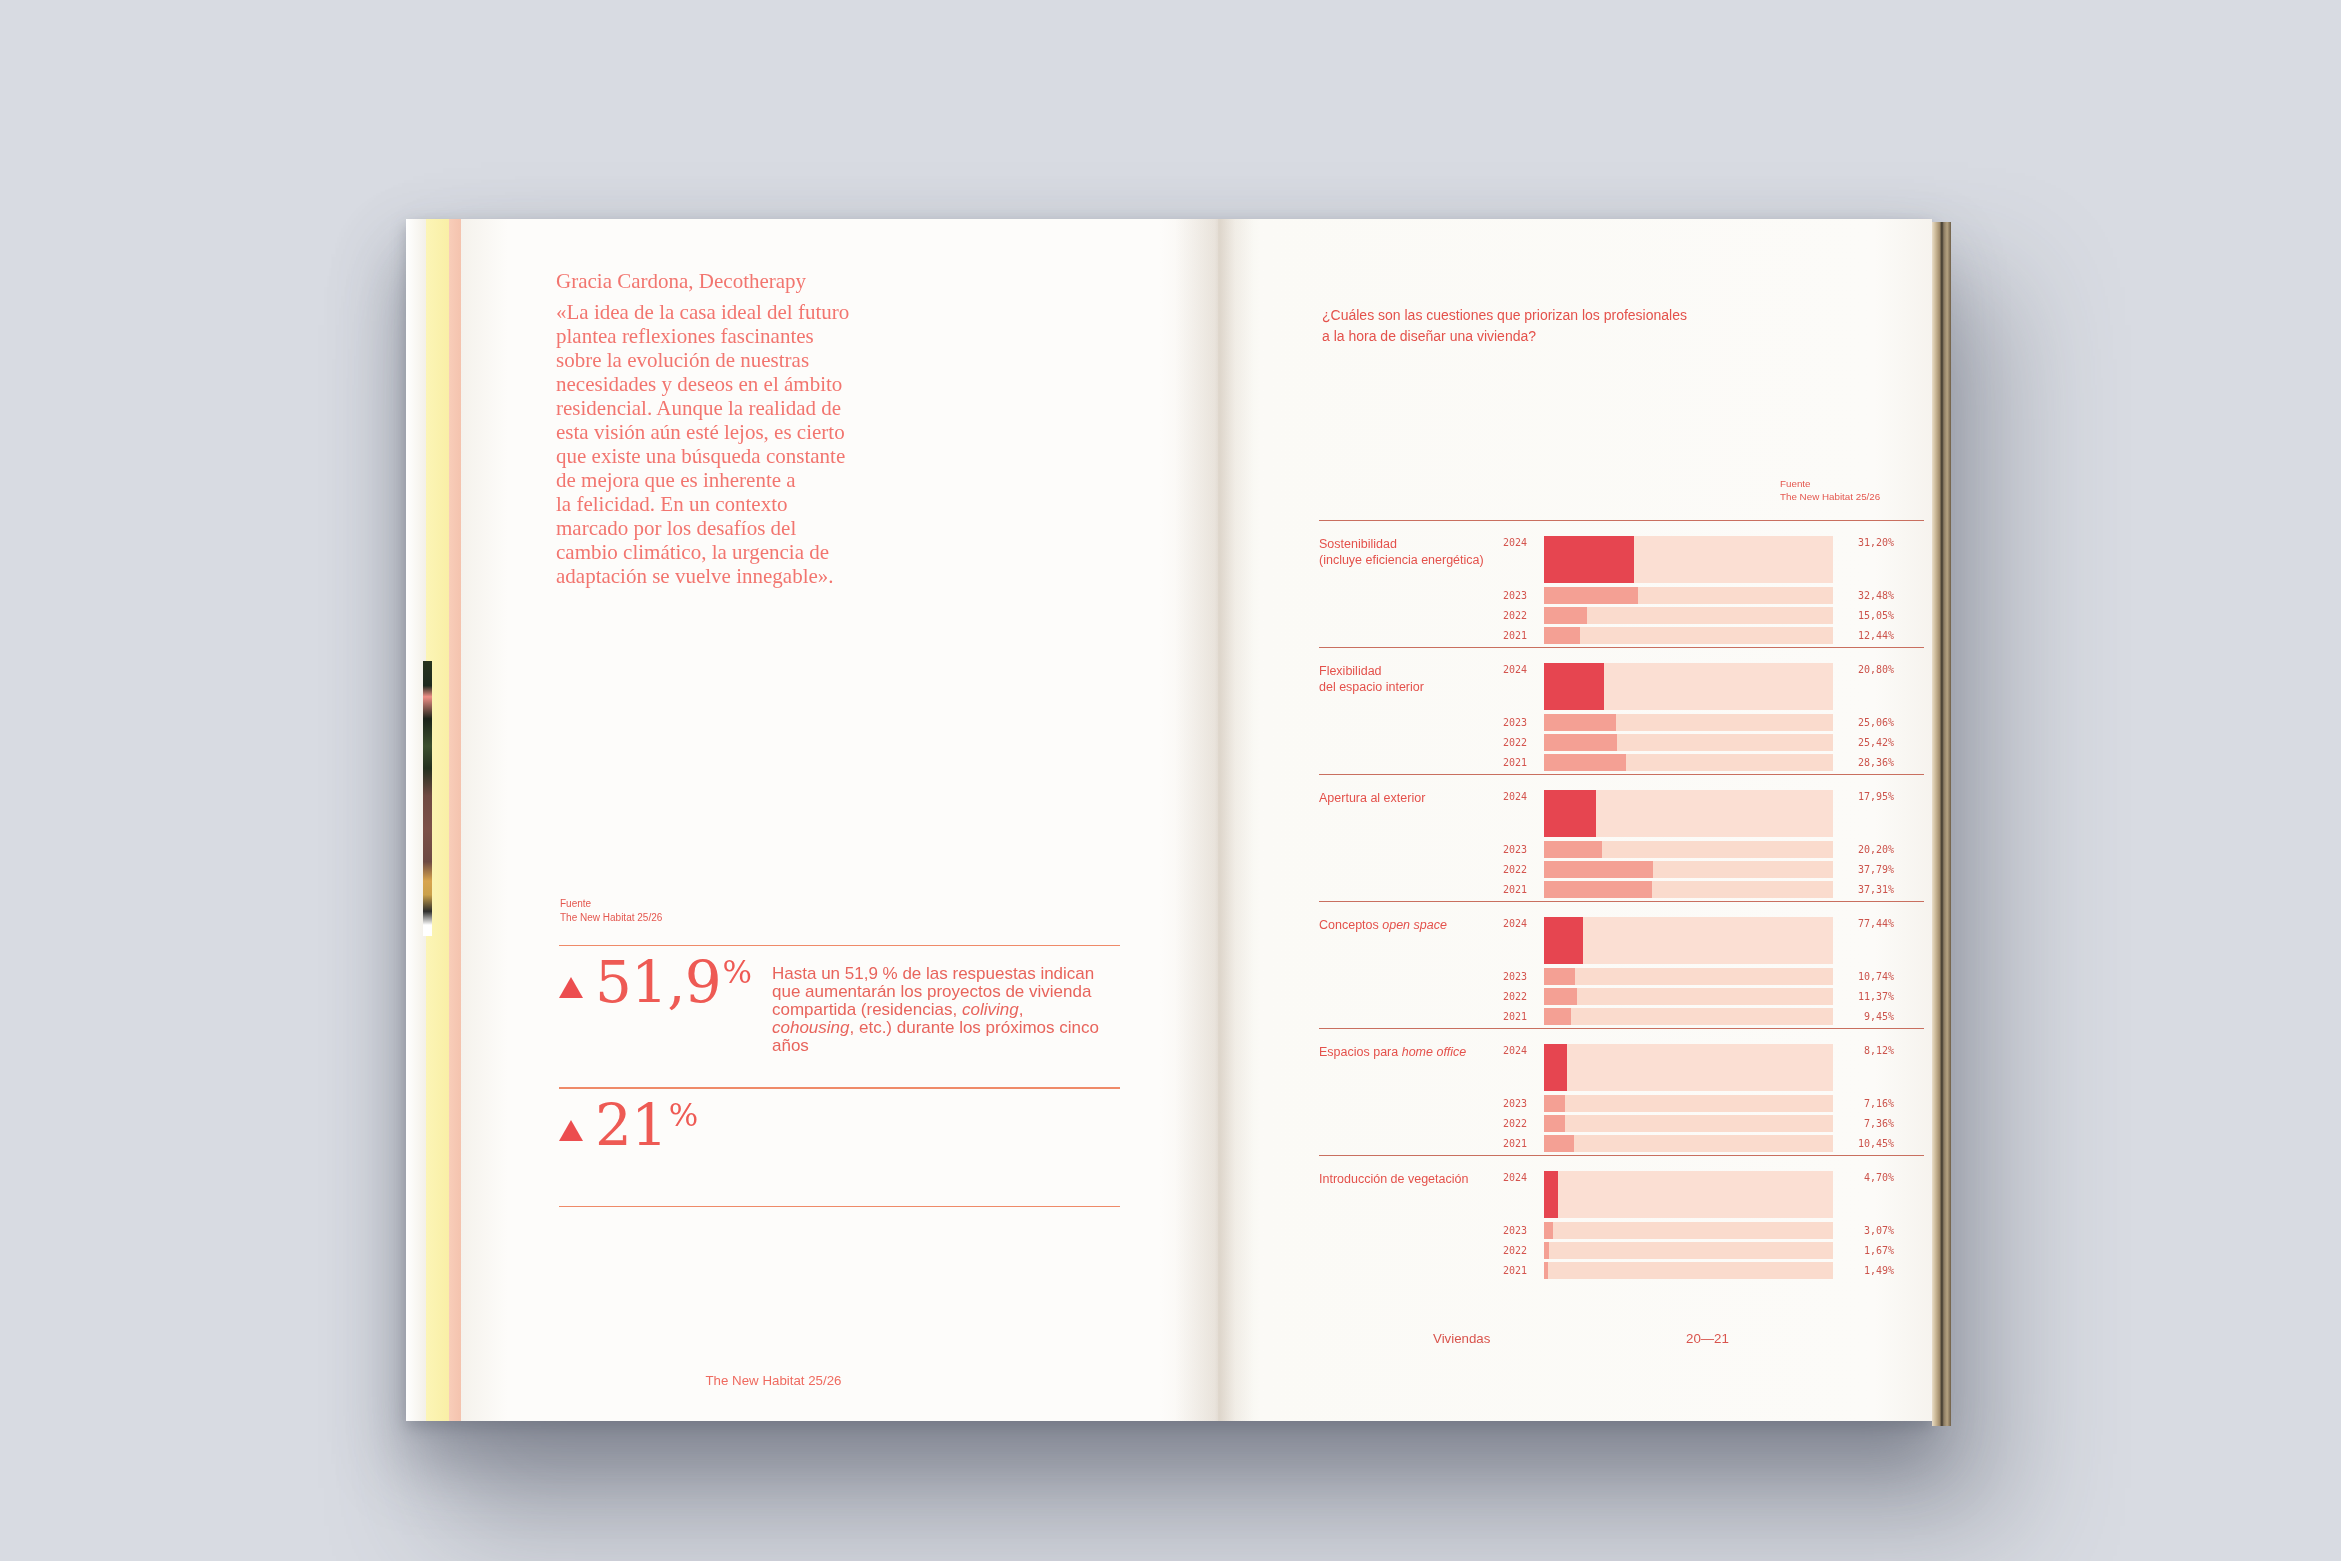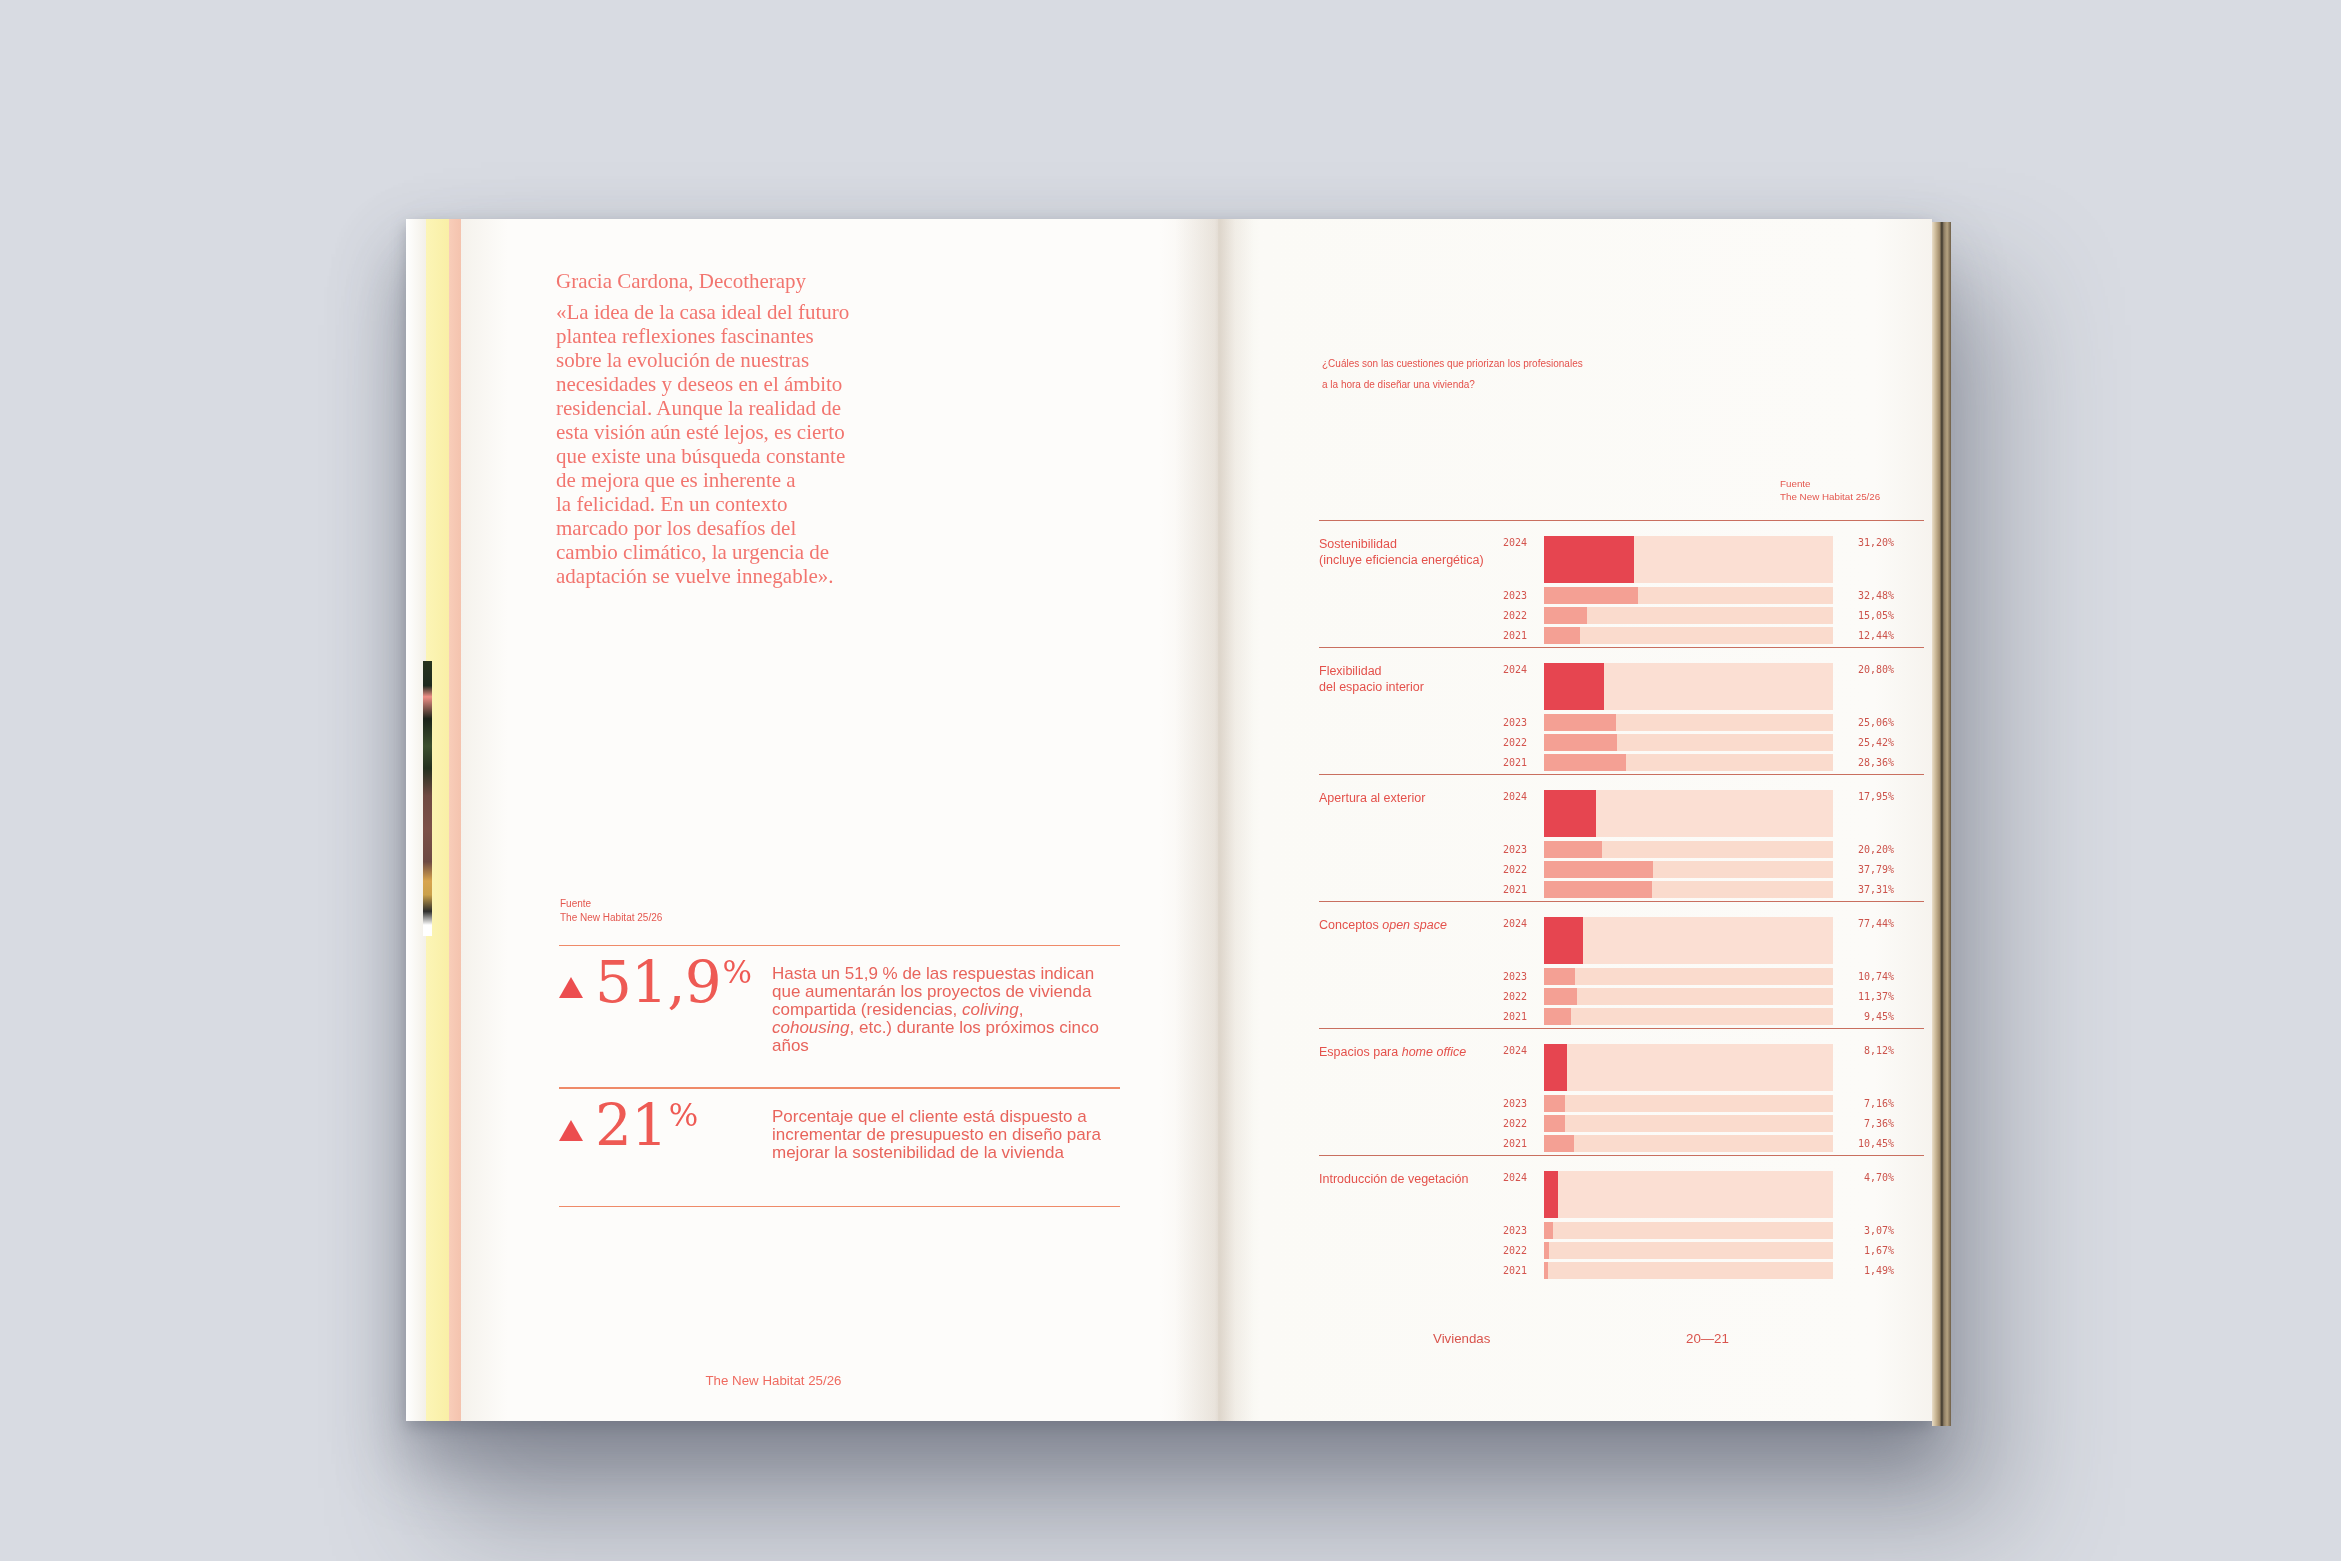--- a/index.html
+++ b/index.html
@@ -78,21 +78,21 @@
     font-size:17px;line-height:18px;color:#e8645c;
   }
   .stat-row .desc .it{font-style:italic;}
   .l-footer{
     position:absolute;left:98px;top:1154px;width:429px;text-align:center;
     font-size:13.3px;color:#ef6a5f;
   }
   
   .question{
     position:absolute;left:104px;top:86px;width:515px;
-    font-size:10px;line-height:21px;color:#e4514b;white-space:pre-line;margin-top:48px;
+    font-size:14px;line-height:21px;color:#e4514b;white-space:pre-line;
   }
   .r-source{left:562px;top:258px;font-size:9.8px;}
   .charts{position:absolute;left:101px;top:301px;width:605px;}
   .chart-group{position:relative;height:127px;}
   .chart-divider{position:absolute;left:0;top:0;width:605px;border-top:1.2px solid #c96f5f;}
   .chart-title{
     position:absolute;left:0;top:15.6px;width:199px;
     font-size:12.5px;line-height:16.4px;color:#e4514b;white-space:pre-line;
   }
   .chart-title .it{font-style:italic;}
@@ -150,21 +150,20 @@
           <div class="stat-row" style="height: 141px;">
             <div class="tri"></div>
             <div class="num">51,9<span class="pct">%</span></div>
             <div class="desc"><span>Hasta un 51,9 % de las respuestas indican que aumentarán los proyectos de vivienda compartida (residencias, </span><span class="it">coliving</span><span>, </span><span class="it">cohousing</span><span>, etc.) durante los próximos cinco años</span></div>
           </div>
           <div class="hr"></div>
           <div class="hr"></div>
           <div class="stat-row" style="height: 117px;">
             <div class="tri"></div>
             <div class="num">21<span class="pct">%</span></div>
-            <div class="desc"><span>Porcentaje que el cliente está dispuesto a incrementar de presupuesto en diseño para mejorar la sostenibilidad de la vivienda</span></div>
           </div>
           <div class="hr"></div>
         </div>
       <div class="l-footer">The New Habitat 25/26</div>
     </div>
 
     <div class="page page-right">
       <div class="question">¿Cuáles son las cuestiones que priorizan los profesionales
 a la hora de diseñar una vivienda?</div>
       <div class="source r-source">

